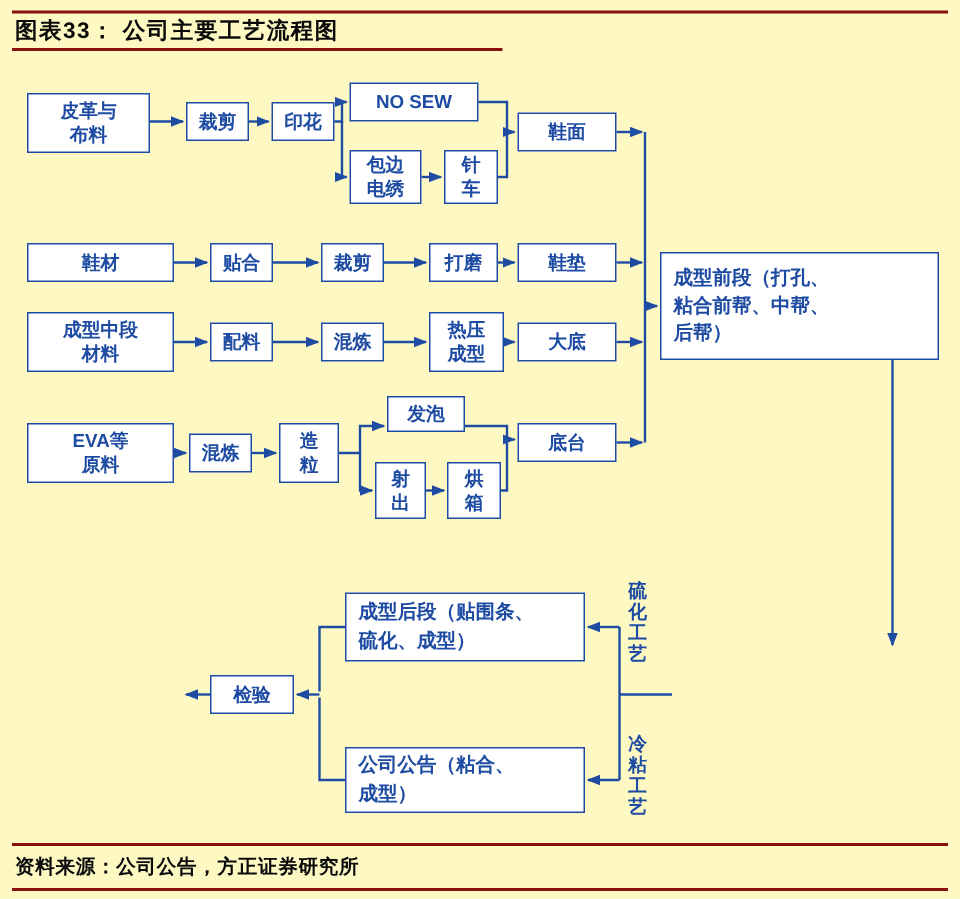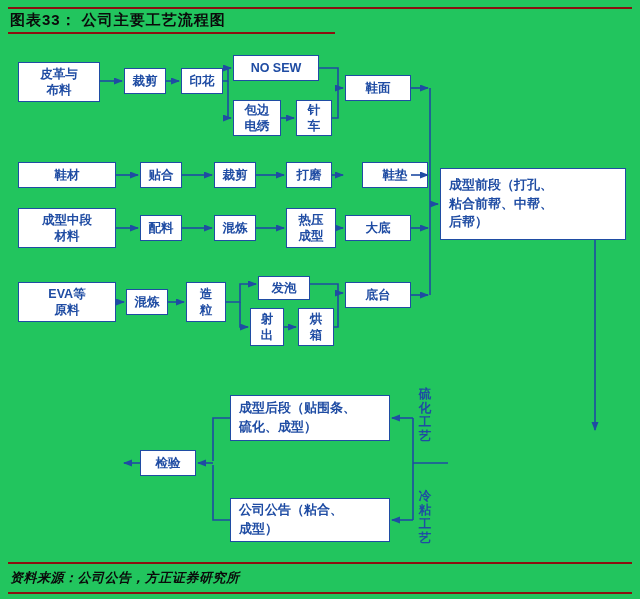--- a/index.html
+++ b/index.html
@@ -1,21 +1,21 @@
 <!DOCTYPE html>
 <html style="--flow-blue: #1f4ca3; --rule-red: #8b1010;"><head>
 <meta charset="utf-8">
 <style>
   :root { --flow-blue:#1f4ca3; --rule-red:#8b1010; }
   * { margin:0; padding:0; box-sizing:border-box; }
   body { background:#ffffff; font-family:"Liberation Sans","DejaVu Sans",sans-serif; }
-  .page { position:relative; width:640px; height:599px; background:#22c55e; overflow:hidden; }
+  .page { position:relative; width:640px; height:599px; background:#fef9c3; overflow:hidden; }
   .rule { position:absolute; background:var(--rule-red); }
   .title { position:absolute; left:10px; top:11px; font-size:15px; font-weight:bold; color:#0a0a0a; letter-spacing:1px; }
-  .source { position:absolute; left:10px; top:569px; font-size:13px; font-weight:bold; color:#0a0a0a; letter-spacing:0.5px;font-style:italic; }
+  .source { position:absolute; left:10px; top:569px; font-size:13px; font-weight:bold; color:#0a0a0a; letter-spacing:0.5px; }
   .node { position:absolute; border:1.6px solid var(--flow-blue); color:var(--flow-blue); background:#ffffff;
           display:flex; align-items:center; justify-content:center; text-align:center;
           white-space:pre-line; font-size:12.5px; font-weight:bold; line-height:1.3; }
   .node.align-left { justify-content:flex-start; text-align:left; padding:2px 8px; font-size:13px; line-height:1.45; }
   .vlabel { position:absolute; color:var(--flow-blue); font-size:12.5px; font-weight:bold;
             white-space:pre-line; line-height:1.12; text-align:center; width:16px; }
   svg.wires { position:absolute; left:0; top:0; pointer-events:none; }
   .wire { fill:none; stroke:var(--flow-blue); stroke-width:1.6; }
   .arrowhead { fill:var(--flow-blue); }
 </style>
@@ -36,36 +36,36 @@
   <div class="node" style="left:233px;top:100px;width:48px;height:36px">包边
 电绣</div>
   <div class="node" style="left:296px;top:100px;width:36px;height:36px">针
 车</div>
   <div class="node" style="left:345px;top:75px;width:66px;height:26px">鞋面</div>
 
   <div class="node" style="left:18px;top:162px;width:98px;height:26px">鞋材</div>
   <div class="node" style="left:140px;top:162px;width:42px;height:26px">贴合</div>
   <div class="node" style="left:214px;top:162px;width:42px;height:26px">裁剪</div>
   <div class="node" style="left:286px;top:162px;width:46px;height:26px">打磨</div>
-  <div class="node" style="left:362px;top:162px;width:66px;height:26px">鞋垫</div>
+  <div class="node" style="left:345px;top:162px;width:66px;height:26px">鞋垫</div>
 
   <div class="node" style="left:18px;top:208px;width:98px;height:40px">成型中段
 材料</div>
   <div class="node" style="left:140px;top:215px;width:42px;height:26px">配料</div>
   <div class="node" style="left:214px;top:215px;width:42px;height:26px">混炼</div>
   <div class="node" style="left:286px;top:208px;width:50px;height:40px">热压
 成型</div>
   <div class="node" style="left:345px;top:215px;width:66px;height:26px">大底</div>
 
   <div class="node" style="left:18px;top:282px;width:98px;height:40px">EVA等
 原料</div>
   <div class="node" style="left:126px;top:289px;width:42px;height:26px">混炼</div>
   <div class="node" style="left:186px;top:282px;width:40px;height:40px">造
 粒</div>
-  <div class="node" style="left:258px;top:276px;width:52px;height:24px">发泡</div>
+  <div class="node" style="left:258px;top:264px;width:52px;height:24px">发泡</div>
   <div class="node" style="left:250px;top:308px;width:34px;height:38px">射
 出</div>
   <div class="node" style="left:298px;top:308px;width:36px;height:38px">烘
 箱</div>
   <div class="node" style="left:345px;top:282px;width:66px;height:26px">底台</div>
 
   <div class="node align-left" style="left:440px;top:168px;width:186px;height:72px">成型前段（打孔、
 粘合前帮、中帮、
 后帮）</div>
 

